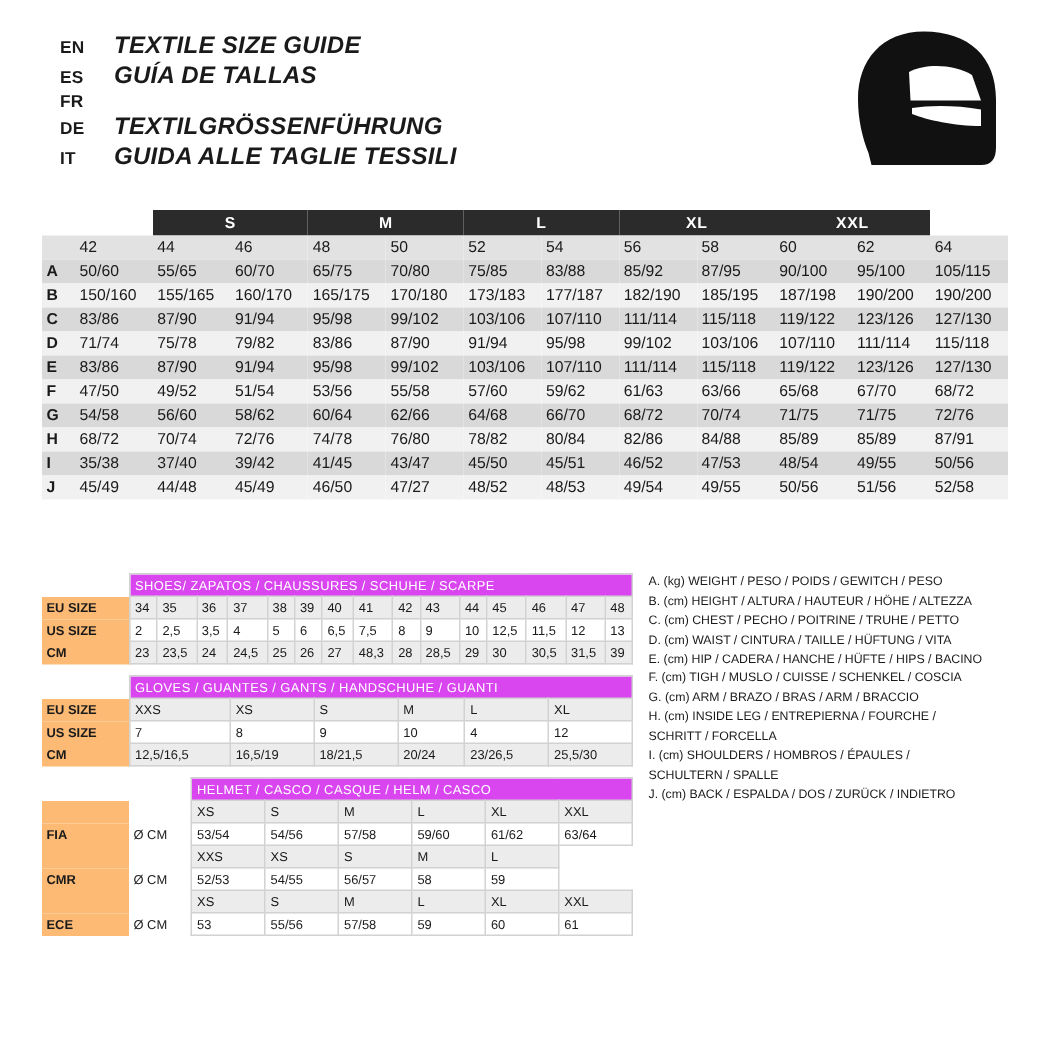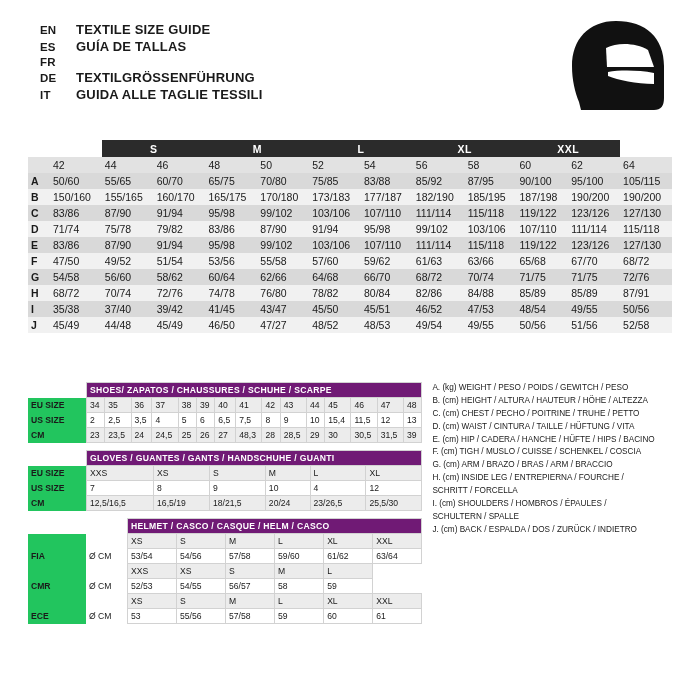--- a/index.html
+++ b/index.html
@@ -9,21 +9,21 @@
     font-family:"Liberation Sans", sans-serif;
     color:#1a1a1a;
     overflow:hidden;
   }
   .page{position:relative;width:700px;height:603px;padding:4px;box-sizing:border-box;}
 
   
   .header{position:absolute;left:40px;top:22px;}
   .hrow{display:flex;align-items:baseline;margin-bottom:2px;}
   .hlang{width:36px;font-size:11.5px;font-weight:bold;letter-spacing:.2px;}
-  .htitle{font-size:13px;font-weight:bold;letter-spacing:.2px;}
+  .htitle{font-size:16px;font-weight:bold;letter-spacing:.2px;font-style:italic;}
 
   
   .helmet{position:absolute;right:28px;top:18px;width:110px;height:100px;}
 
   
   .sizetable{position:absolute;left:28px;top:140px;width:644px;border-collapse:collapse;}
   .sizetable td{font-size:10.5px;padding:2px 3px;white-space:nowrap;}
   .sizetable .band td{height:17px;padding:0;}
   .band-label{background:#2b2b2b;color:#fff;text-align:center;font-size:10px;font-weight:bold;letter-spacing:.5px;}
   .band-blank{background:#ffffff;}
@@ -34,22 +34,22 @@
 
   
   .lower{position:absolute;left:28px;top:382px;width:644px;display:flex;gap:10px;}
   .lower-left{width:395px;}
   .lower-right{width:240px;font-size:8.2px;line-height:1.45;}
   .lower-right .nitem{margin-bottom:1px;}
 
   .subtable{border-collapse:collapse;width:100%;margin-bottom:7px;}
   .subtable td{font-size:8.6px;padding:2px 3px;border:1px solid #d2d2d2;white-space:nowrap;}
   .subtable td.nobd{border:none;}
-  .sub-title{background:#701a75;color:#fff;font-weight:bold;font-size:8.6px;letter-spacing:.3px;padding:3px 6px;}
-  .rowlabel{font-weight:bold;font-size:8.6px;border:none !important;width:52px;padding-left:2px;background:#22c55e;}
+  .sub-title{background:#d946ef;color:#fff;font-weight:normal;font-size:8.6px;letter-spacing:.3px;padding:3px 6px;}
+  .rowlabel{font-weight:bold;font-size:8.6px;border:none !important;width:52px;padding-left:2px;background:#fdba74;}
   .cellgrey{background:#ececec;}
   .cellwhite{background:#ffffff;}
   .blankcell{border:none !important;background:#fff;}
 </style>
 </head>
 <body>
 
 <div class="page">
 
   <div class="header">
@@ -297,21 +297,21 @@
           <td class="cellwhite">2,5</td>
           <td class="cellwhite">3,5</td>
           <td class="cellwhite">4</td>
           <td class="cellwhite">5</td>
           <td class="cellwhite">6</td>
           <td class="cellwhite">6,5</td>
           <td class="cellwhite">7,5</td>
           <td class="cellwhite">8</td>
           <td class="cellwhite">9</td>
           <td class="cellwhite">10</td>
-          <td class="cellwhite">15,4</td>
+          <td class="cellwhite">12,5</td>
           <td class="cellwhite">11,5</td>
           <td class="cellwhite">12</td>
           <td class="cellwhite">13</td>
         </tr>
         <tr>
           <td class="rowlabel">CM</td>
           <td class="cellgrey">23</td>
           <td class="cellgrey">23,5</td>
           <td class="cellgrey">24</td>
           <td class="cellgrey">24,5</td>

